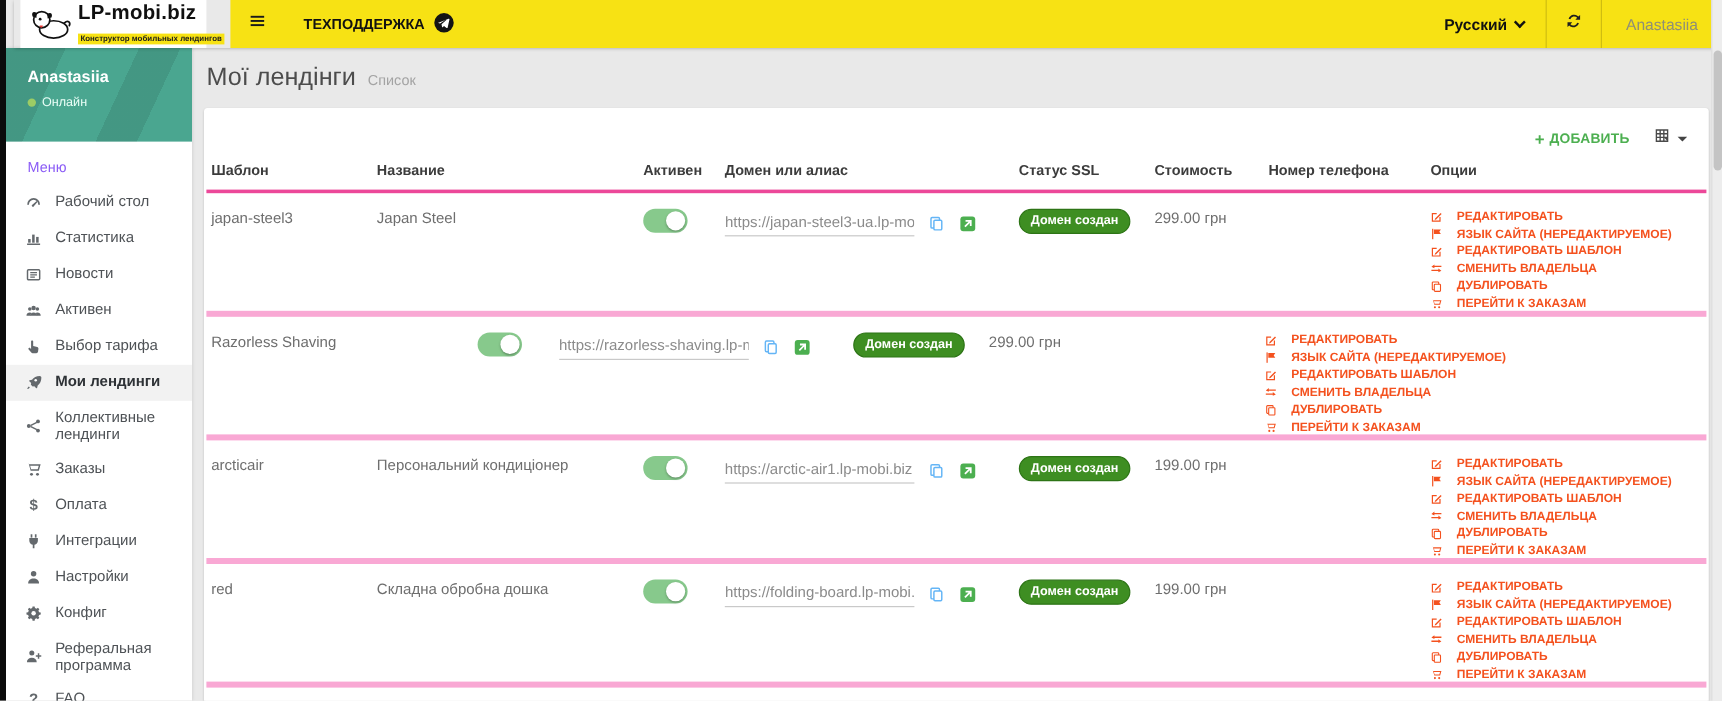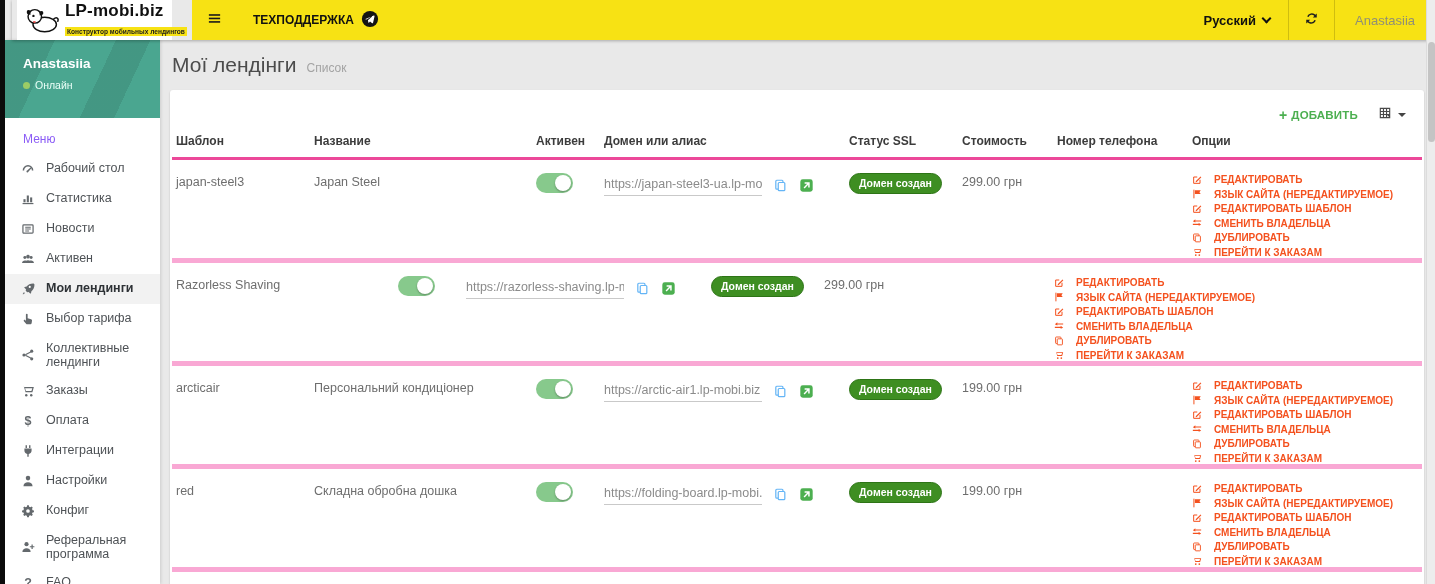--- a/index.html
+++ b/index.html
@@ -186,37 +186,37 @@
           <svg viewBox="0 0 16 16" fill="currentColor">
             <circle cx="4.4" cy="6.3" r="1.7"></circle>
             <circle cx="11.6" cy="6.3" r="1.7"></circle>
             <circle cx="8" cy="5.3" r="2.1"></circle>
             <path d="M1.2 12.6c0-1.8 1.5-2.9 3.2-2.9.7 0 1.4.2 2 .5-.9.6-1.5 1.4-1.5 2.4zM14.8 12.6c0-1.8-1.5-2.9-3.2-2.9-.7 0-1.4.2-2 .5.9.6 1.5 1.4 1.5 2.4z"></path>
             <path d="M4.5 12.6c0-1.9 1.6-3.1 3.5-3.1s3.5 1.2 3.5 3.1z"></path>
           </svg>
         </span>
         <span>Активен</span>
       </div>
+      <div class="menu-item">
+        <span class="menu-icon">
+          <svg viewBox="0 0 16 16" fill="currentColor">
+            <path d="M6.6 1.9c.6 0 1 .4 1 1v4.3l3.9 1c.7.2 1.2.9 1.1 1.6l-.4 2.9c-.1.8-.8 1.4-1.6 1.4H7.1c-.5 0-1-.2-1.3-.6L3.3 10.6c-.4-.4-.3-1 .1-1.4.4-.3 1-.3 1.4.1l.8.8V2.9c0-.6.4-1 1-1z"></path>
+          </svg>
+        </span>
+        <span>Выбор тарифа</span>
+      </div>
       <div class="menu-item active">
         <span class="menu-icon">
           <svg viewBox="0 0 16 16" fill="currentColor">
             <path d="M13.9 1.6c-3.3.1-5.8 1.3-7.4 3.5l-2.3.5c-.4.1-.6.6-.3.9l1.8 1.8-.3 1.6 1.7 1.7 1.6-.3 1.8 1.8c.3.3.8.1.9-.3l.5-2.3c2.2-1.6 3.4-4.1 3.5-7.4 0-.8-.7-1.5-1.5-1.5z"></path>
             <circle cx="10" cy="5.6" r="1.2" fill="#fff"></circle>
             <path d="M2 14c.9-.1 2-.8 2.4-1.5l-.9-.9C2.8 12 2.1 13.1 2 14z"></path>
           </svg>
         </span>
         <span>Мои лендинги</span>
-      </div>
-      <div class="menu-item">
-        <span class="menu-icon">
-          <svg viewBox="0 0 16 16" fill="currentColor">
-            <path d="M6.6 1.9c.6 0 1 .4 1 1v4.3l3.9 1c.7.2 1.2.9 1.1 1.6l-.4 2.9c-.1.8-.8 1.4-1.6 1.4H7.1c-.5 0-1-.2-1.3-.6L3.3 10.6c-.4-.4-.3-1 .1-1.4.4-.3 1-.3 1.4.1l.8.8V2.9c0-.6.4-1 1-1z"></path>
-          </svg>
-        </span>
-        <span>Выбор тарифа</span>
       </div>
       <div class="menu-item">
         <span class="menu-icon">
           <svg viewBox="0 0 16 16" fill="currentColor">
             <circle cx="3.4" cy="8" r="1.8"></circle>
             <circle cx="12.2" cy="3.6" r="1.8"></circle>
             <circle cx="12.2" cy="12.4" r="1.8"></circle>
             <path d="M4.6 7.1l6.2-3.1.6 1.2-6.2 3.1zM4.6 8.9l6.2 3.1.6-1.2-6.2-3.1z"></path>
           </svg>
         </span>

